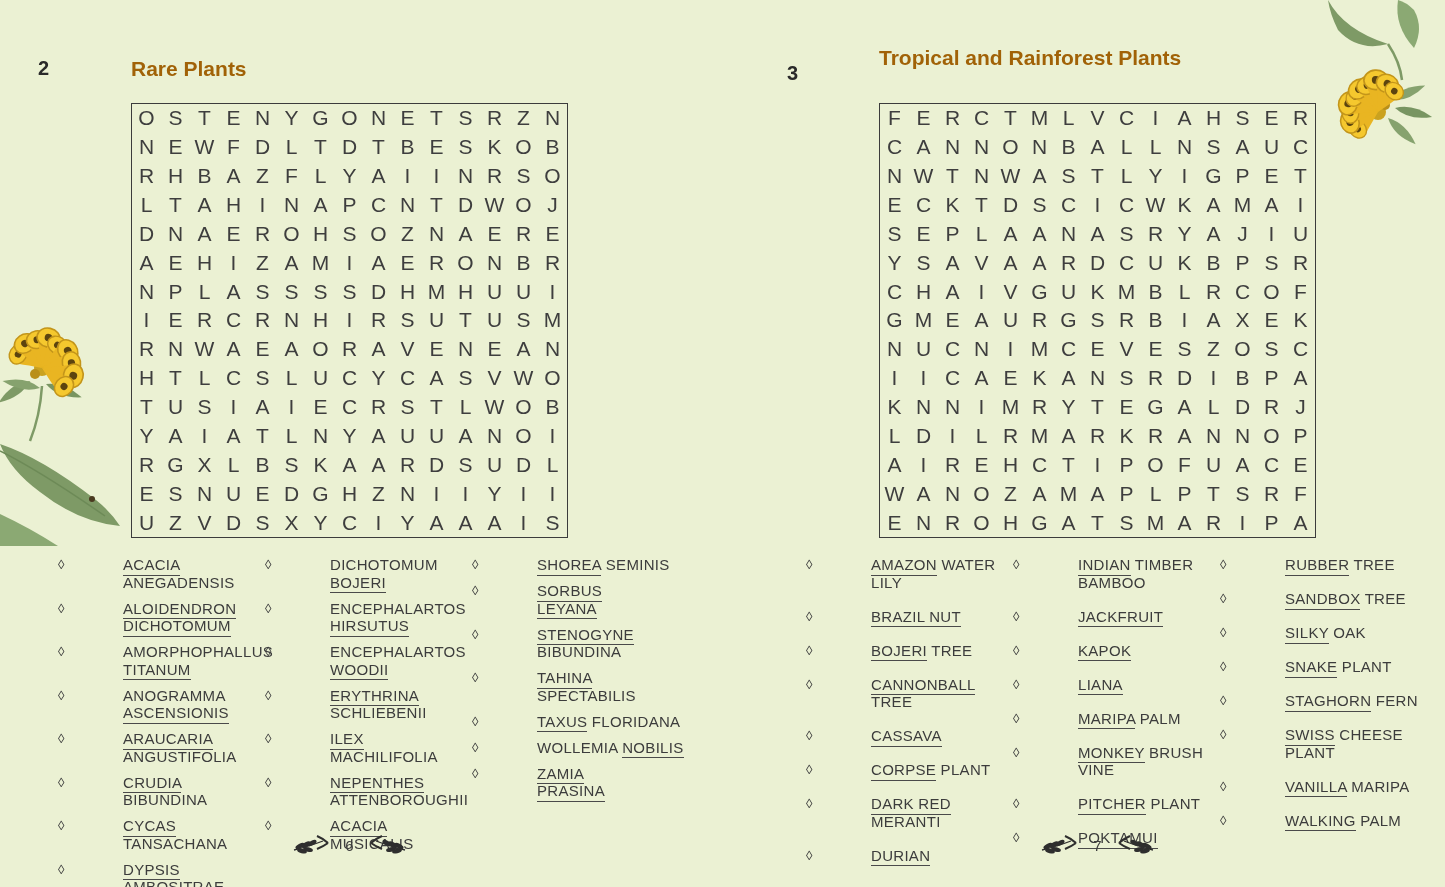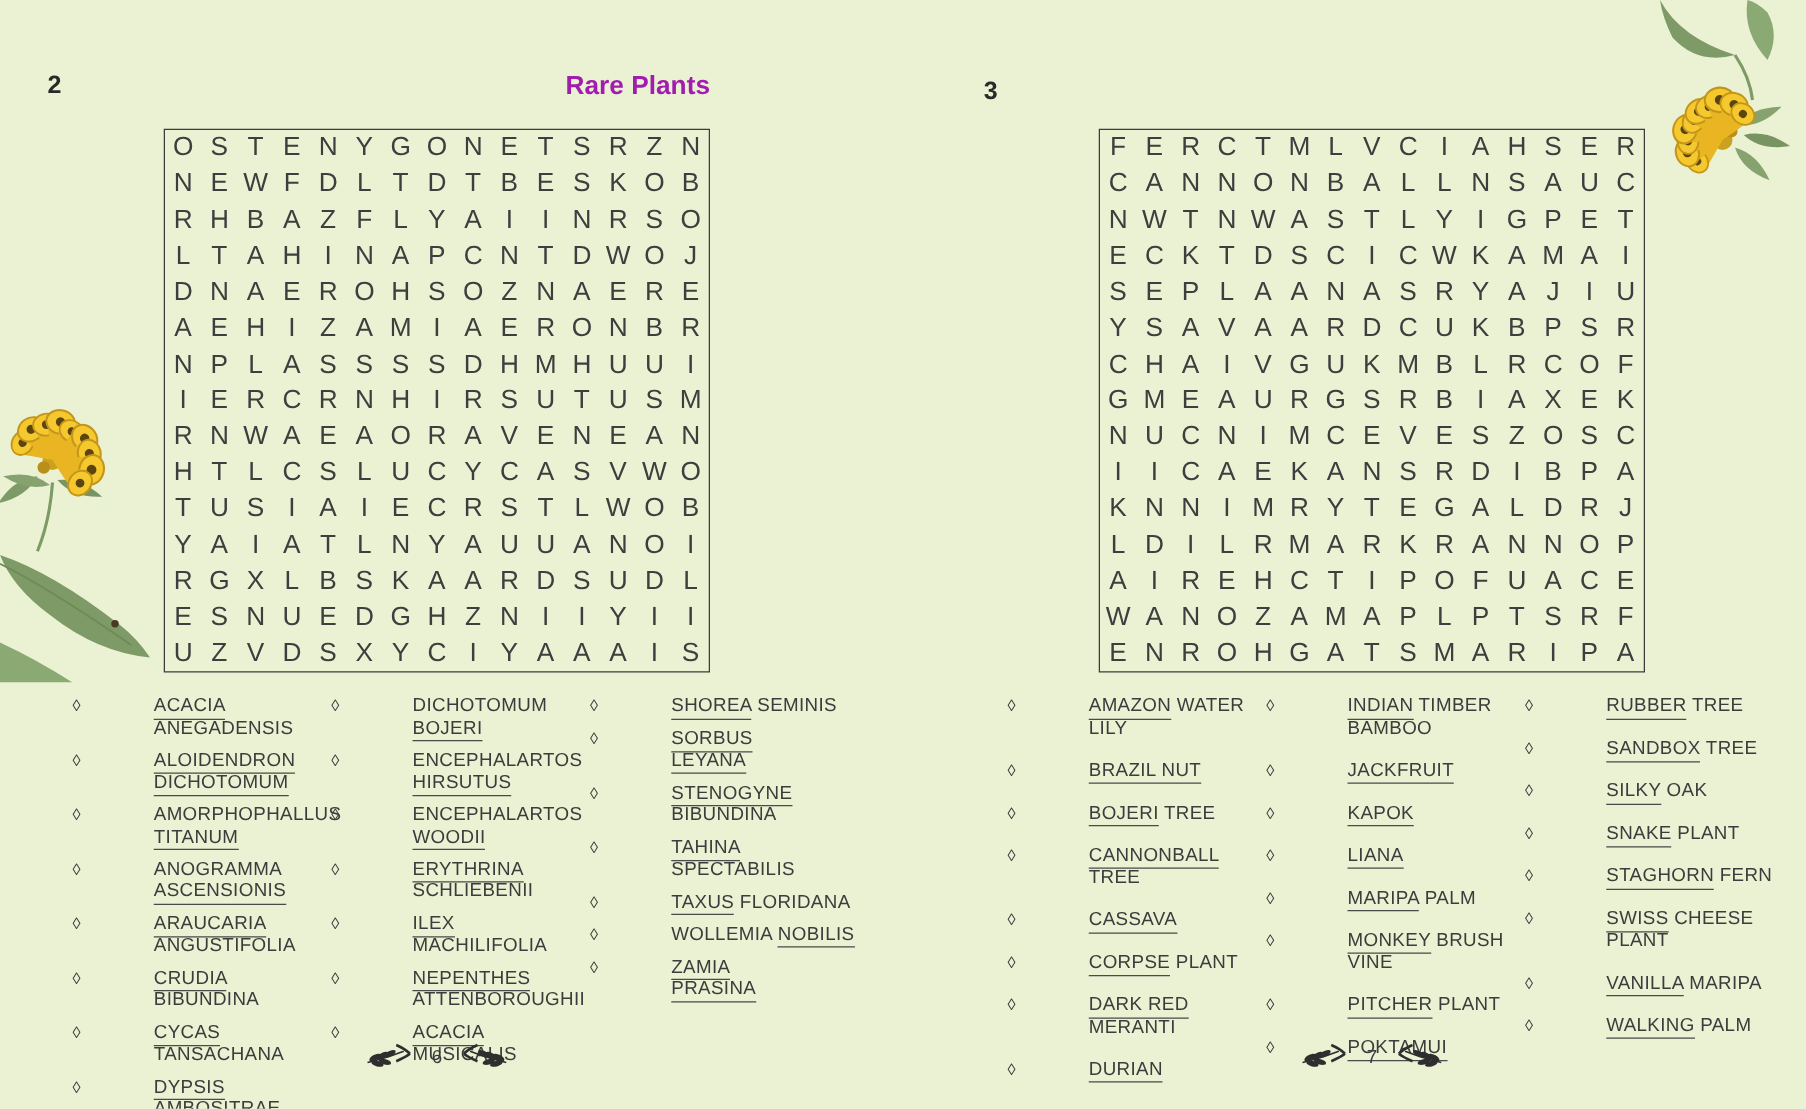--- a/index.html
+++ b/index.html
@@ -4,21 +4,21 @@
 <style>
   html,body{margin:0;padding:0;}
   body{
     width:1445px;height:887px;position:relative;overflow:hidden;
     background:#ebf1d3;
     font-family:"Liberation Sans", sans-serif;
     color:#3d3d3d;
   }
   .abs{position:absolute;}
   .pgnum{font-size:20px;font-weight:bold;color:#2a2a2a;}
-  .title{font-size:21px;font-weight:bold;color:#a21caf;text-align:right;line-height:26px;margin:0;}
+  .title{font-size:21px;font-weight:bold;color:#a16207;text-align:left;line-height:26px;margin:0;}
   .grid{
     display:grid;
     grid-template-columns:repeat(15,1fr);
     grid-template-rows:repeat(15,1fr);
     width:437px;height:435px;
     border:1.5px solid #3c3c3c;
     box-sizing:border-box;
   }
   .cell{
     display:flex;align-items:center;justify-content:center;
@@ -502,20 +502,21 @@
     <ellipse cx="19" cy="9" rx="5" ry="2.2" transform="rotate(-28 19 9)" fill="#2e2e2e"></ellipse>
     <ellipse cx="9" cy="17" rx="5" ry="2.2" transform="rotate(14 9 17)" fill="#2e2e2e"></ellipse>
     <ellipse cx="15" cy="15.5" rx="5" ry="2.2" transform="rotate(14 15 15.5)" fill="#2e2e2e"></ellipse>
     <path d="M24,2 Q31,5 35,9 M24,15 Q31,12 35,9" stroke="#2e2e2e" stroke-width="2" fill="none"></path>
   </svg>
 </div>
 
 <div class="abs pgnum" style="left:787px;top:62px;">3</div>
 
 <h1 class="abs title" style="left:879px;top:45px;width:437px;">
+  <span style="display:block">Tropical and Rainforest Plants</span>
 </h1>
 
 <div class="abs grid" style="left:879px;top:103px;">
     <span class="cell">F</span>
     <span class="cell">E</span>
     <span class="cell">R</span>
     <span class="cell">C</span>
     <span class="cell">T</span>
     <span class="cell">M</span>
     <span class="cell">L</span>

